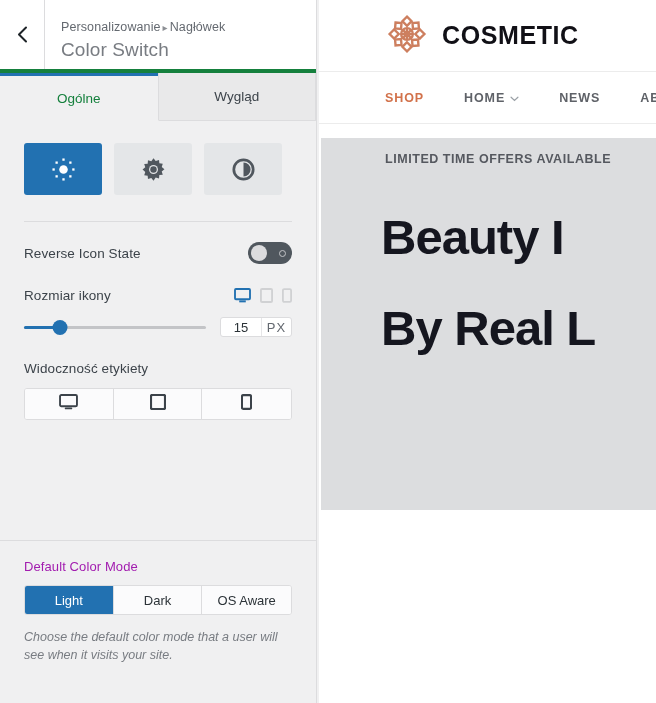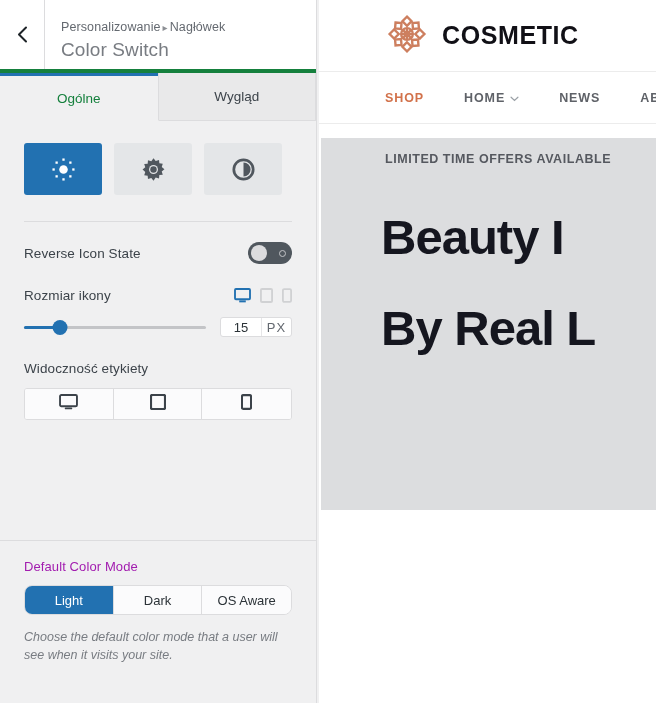--- a/index.html
+++ b/index.html
@@ -178,21 +178,21 @@
     border-top: 1px solid #dcdcde;
     background: #f0f0f1;
     padding: 18px 24px 22px 24px;
     height: 163px;
   }
   .bottom-label {
     font-size: 13px; color: #a21caf; font-weight: 400;
     letter-spacing: .1px; margin-bottom: 11px;
   }
   .seg {
-    display: flex; border: 1px solid #dcdcde; border-radius: 8px;
+    display: flex; border: 1px solid #dcdcde; border-radius: 3px;
     overflow: hidden; background: #fbfbfc; width: 100%;
   }
   .seg .sbtn {
     flex: 1 1 33.333%; height: 28px;
     display: flex; align-items: center; justify-content: center;
     font-size: 13px; color: #2c3338;
     border-right: 1px solid #dcdcde; cursor: pointer;
     background: #fbfbfc;
   }
   .seg .sbtn:last-child { border-right: none; }

